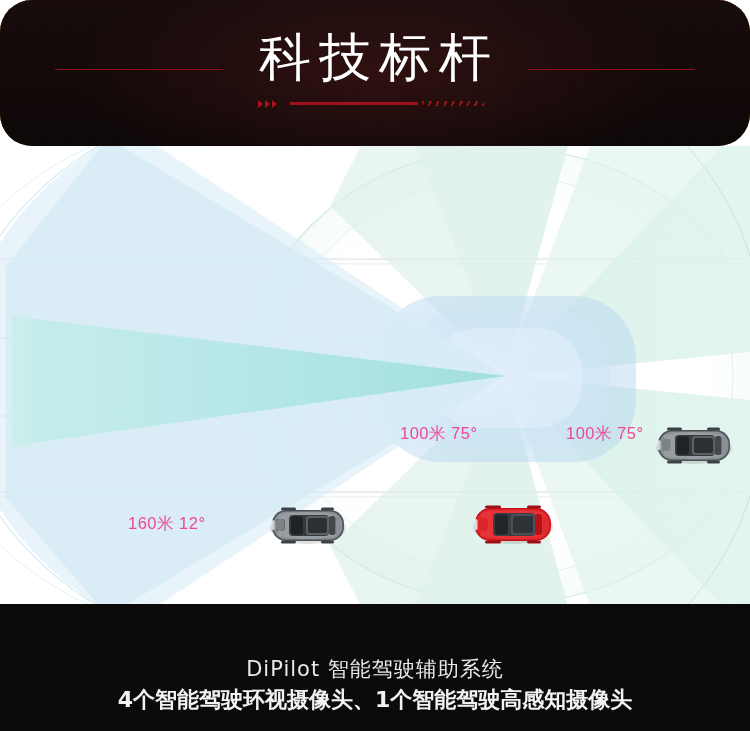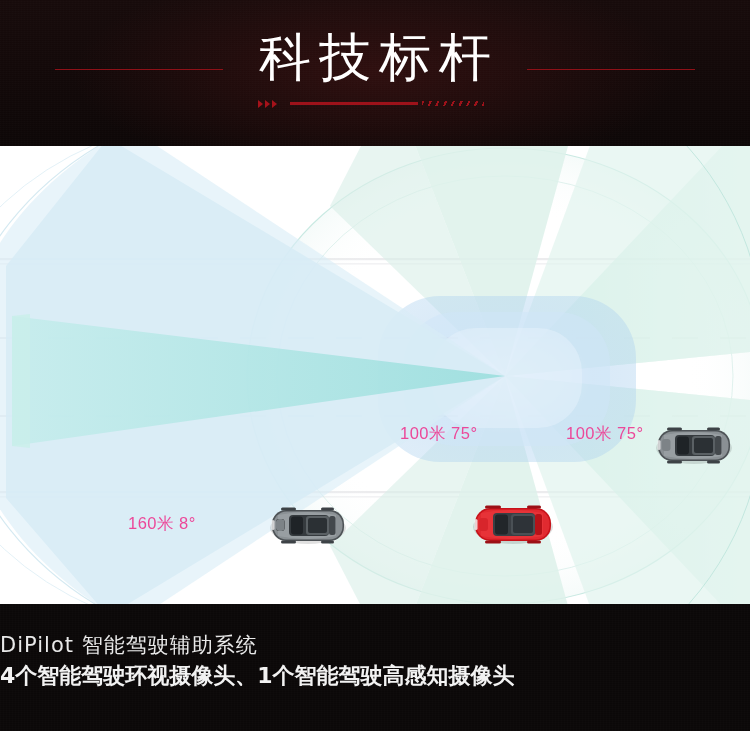--- a/index.html
+++ b/index.html
@@ -1,20 +1,20 @@
 <!DOCTYPE html>
 <html><head>
 <meta charset="utf-8">
 <style>
   html,body{margin:0;padding:0;background:#fff;}
   body{width:750px;height:731px;font-family:"Liberation Sans","DejaVu Sans",sans-serif;overflow:hidden;}
   .page{position:relative;width:750px;height:731px;}
 
   
-  .header{position:relative;width:750px;height:146px;background:#a16207;overflow:hidden;}
+  .header{position:relative;width:750px;height:146px;background:#a16207;overflow:hidden;border-radius:32px;}
   .header .noise{position:absolute;inset:0;
     background:
       radial-gradient(ellipse 420px 150px at 50% 50%, rgba(70,20,20,.55) 0%, rgba(20,10,10,0) 72%),
       linear-gradient(180deg,#170b0b 0%,#130909 45%,#0d0707 100%);
   }
   .header .grain{position:absolute;inset:0;opacity:.5;
     background-image:
       repeating-linear-gradient(0deg, rgba(255,255,255,.018) 0 1px, rgba(0,0,0,0) 1px 2px),
       repeating-linear-gradient(90deg, rgba(255,255,255,.014) 0 1px, rgba(0,0,0,0) 1px 3px);
   }
@@ -42,21 +42,21 @@
   
   .car{position:absolute;}
   .car svg{display:block;}
 
   
   .footer{position:relative;width:750px;height:127px;background:#0b0808;overflow:hidden;}
   .footer .grain{position:absolute;inset:0;opacity:.55;
     background-image:
       repeating-linear-gradient(0deg, rgba(255,255,255,.02) 0 1px, rgba(0,0,0,0) 1px 2px),
       repeating-linear-gradient(90deg, rgba(255,255,255,.016) 0 1px, rgba(0,0,0,0) 1px 3px);}
-  .footer .inner{position:relative;text-align:left;padding-top:26px;}
+  .footer .inner{position:relative;text-align:center;padding-top:26px;margin-top:24px;}
   .f-line1{color:#e9e9e9;font-size:21px;line-height:30px;font-weight:400;letter-spacing:1px;
     font-family:"DejaVu Sans","Liberation Sans",sans-serif;}
   .f-line{color:#f2f2f2;font-size:22px;line-height:31px;font-weight:600;letter-spacing:0px;
     font-family:"DejaVu Sans","Liberation Sans",sans-serif;}
 </style>
 </head>
 <body>
 
 <div class="page">
 
@@ -157,21 +157,21 @@
         <path d="M160,-30 A 370 290 0 0 0 160,490" fill="none" stroke="#cfe7f0" stroke-width="1.1" opacity="0.9"></path>
         <path d="M205,-30 A 320 262 0 0 0 205,490" fill="none" stroke="#dceef5" stroke-width="1" opacity="0.8"></path>
       </g>
 
       <g fill="none" stroke="#bfe5dd" stroke-width="1" opacity="0.9">
         <path d="M612,-60 A 300 300 0 0 1 760,150"></path>
         <path d="M612,520 A 300 300 0 0 0 760,310"></path>
       </g>
     </svg>
 
-    <div class="label" style="left:128px;top:367px;">160米  8°</div>
+    <div class="label" style="left:128px;top:367px;">160米  12°</div>
 
     <div class="label" style="left:400px;top:277px;">100米  75°</div>
     <div class="label" style="left:566px;top:277px;">100米  75°</div>
 
     <div class="car" style="left:471px;top:355px;">
       <svg width="84" height="48" viewBox="0 0 84 48">
         <ellipse cx="42" cy="26" rx="40" ry="17" fill="#000" opacity="0.13"></ellipse>
         <rect x="4" y="7" width="76" height="33" rx="15" ry="15" fill="#c7121a"></rect>
         <rect x="5.5" y="8.5" width="73" height="30" rx="14" ry="14" fill="#e12a30"></rect>
         <path d="M10,12 Q42,6 72,12 L72,35 Q42,41 10,35 Z" fill="#ec3a3f" opacity="0.55"></path>

